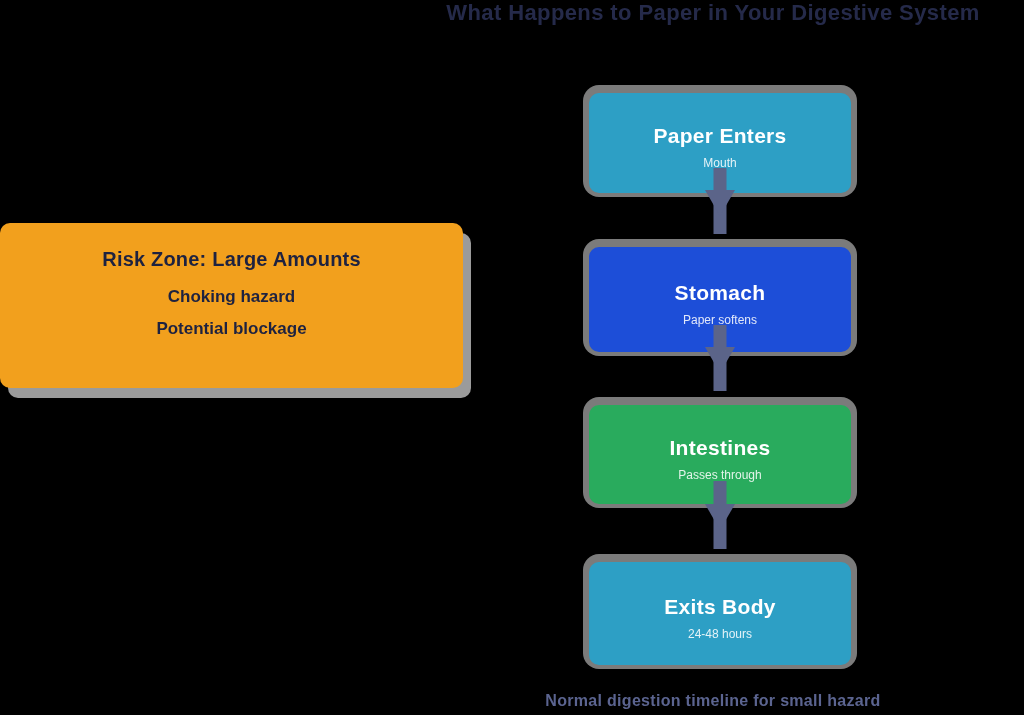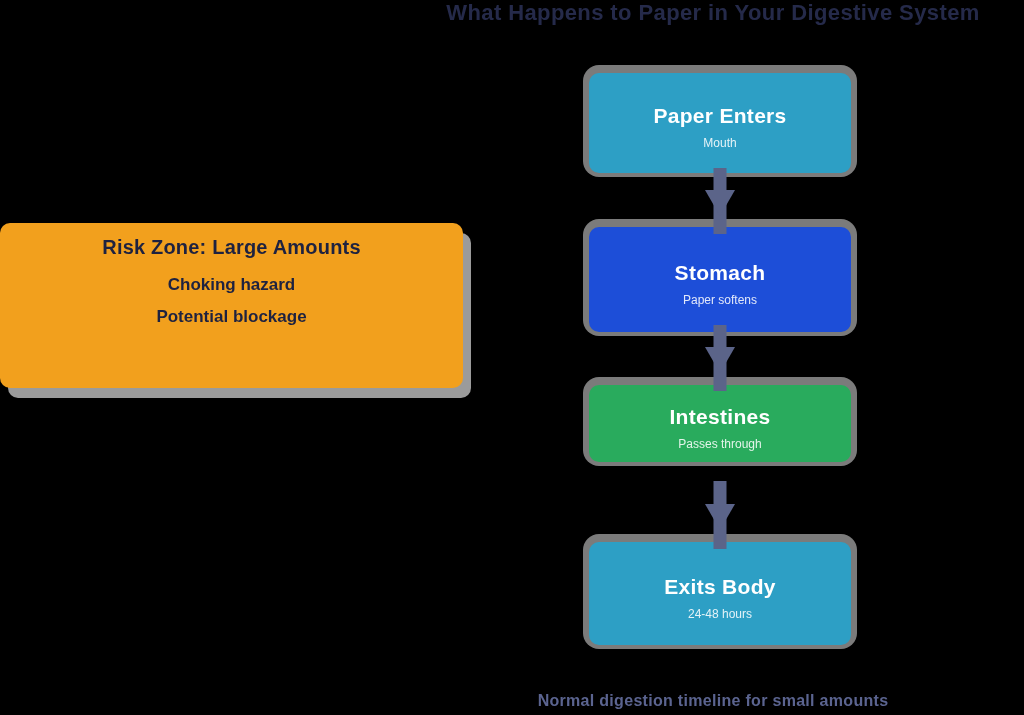--- a/index.html
+++ b/index.html
@@ -32,24 +32,25 @@
     border-radius: 10px;
     box-shadow: 0 -2px 0 6px #7b7b7b;
     display: flex;
     flex-direction: column;
     justify-content: center;
     align-items: center;
     padding-top: 12px;
     box-sizing: border-box;
     text-align: center;
     z-index: 1;
+    margin-top: 20px;
   }
   .node-1 { top: 73px;  height: 100px; }
   .node-2 { top: 227px; height: 105px; }
-  .node-3 { top: 385px; height: 77px; }
+  .node-3 { top: 385px; height: 99px; }
   .node-4 { top: 542px; height: 103px; }
 
   .node-label {
     font-size: 21px;
     font-weight: bold;
     color: #ffffff;
     line-height: 26px;
     letter-spacing: 0.3px;
   }
   .node-sublabel {
@@ -74,21 +75,21 @@
   .risk-box {
     position: absolute;
     left: 0;
     top: 223px;
     width: 463px;
     height: 165px;
     background: #f2a01d;
     border-radius: 10px;
     box-shadow: 8px 10px 0 0 #9b9b9b;
     box-sizing: border-box;
-    padding-top: 12px;
+    padding-top: 24px;
     text-align: center;
     z-index: 1;
   }
   .risk-title {
     font-size: 20px;
     font-weight: bold;
     color: #1e2240;
     line-height: 24px;
     margin-bottom: 10px;
     letter-spacing: 0.2px;
@@ -160,15 +161,15 @@
     <div class="node-label">Exits Body</div>
     <div class="node-sublabel">24-48 hours</div>
   </div>
 
   <div class="risk-box">
     <div class="risk-title">Risk Zone: Large Amounts</div>
     <div class="risk-item">Choking hazard</div>
     <div class="risk-item">Potential blockage</div>
   </div>
 
-  <div class="caption">Normal digestion timeline for small amounts</div>
+  <div class="caption">Normal digestion timeline for small hazard</div>
 
 </div>
 
 </body></html>

